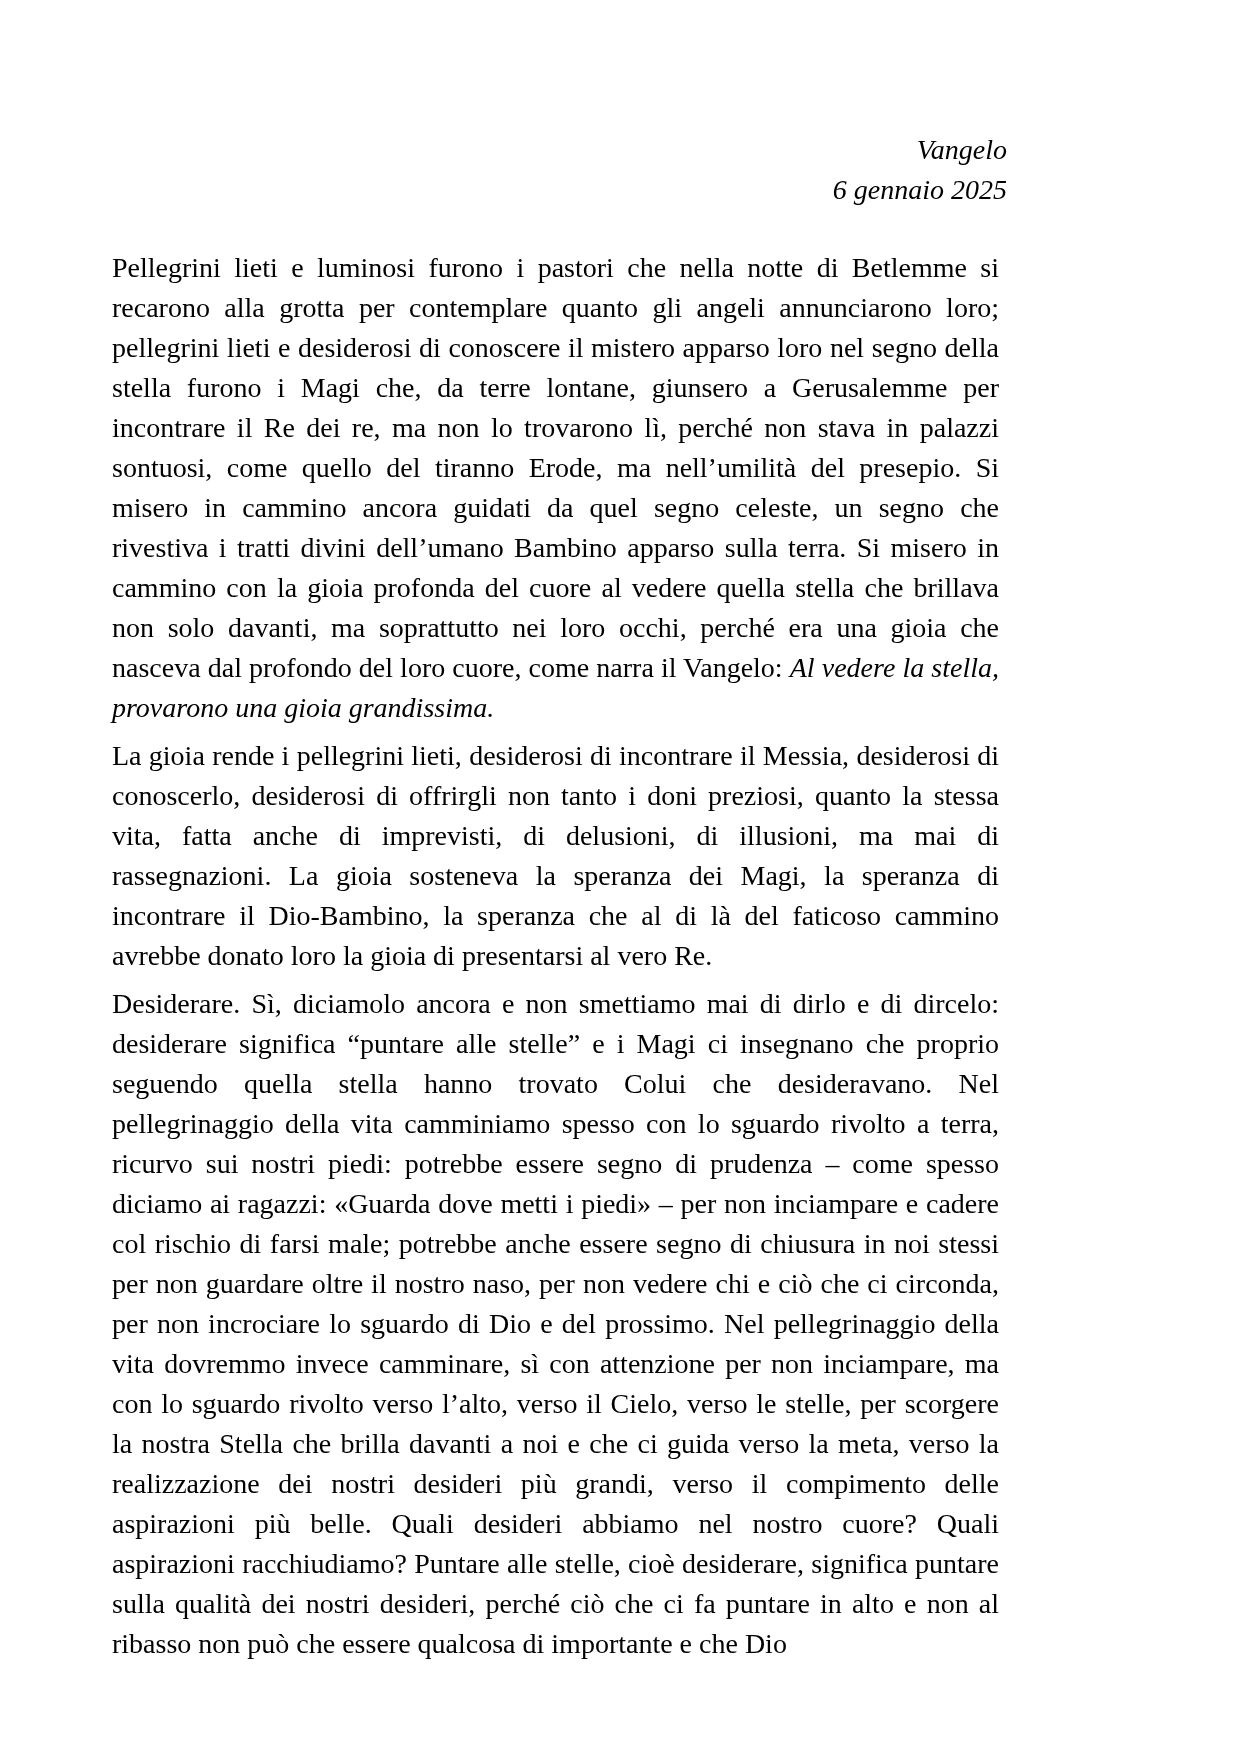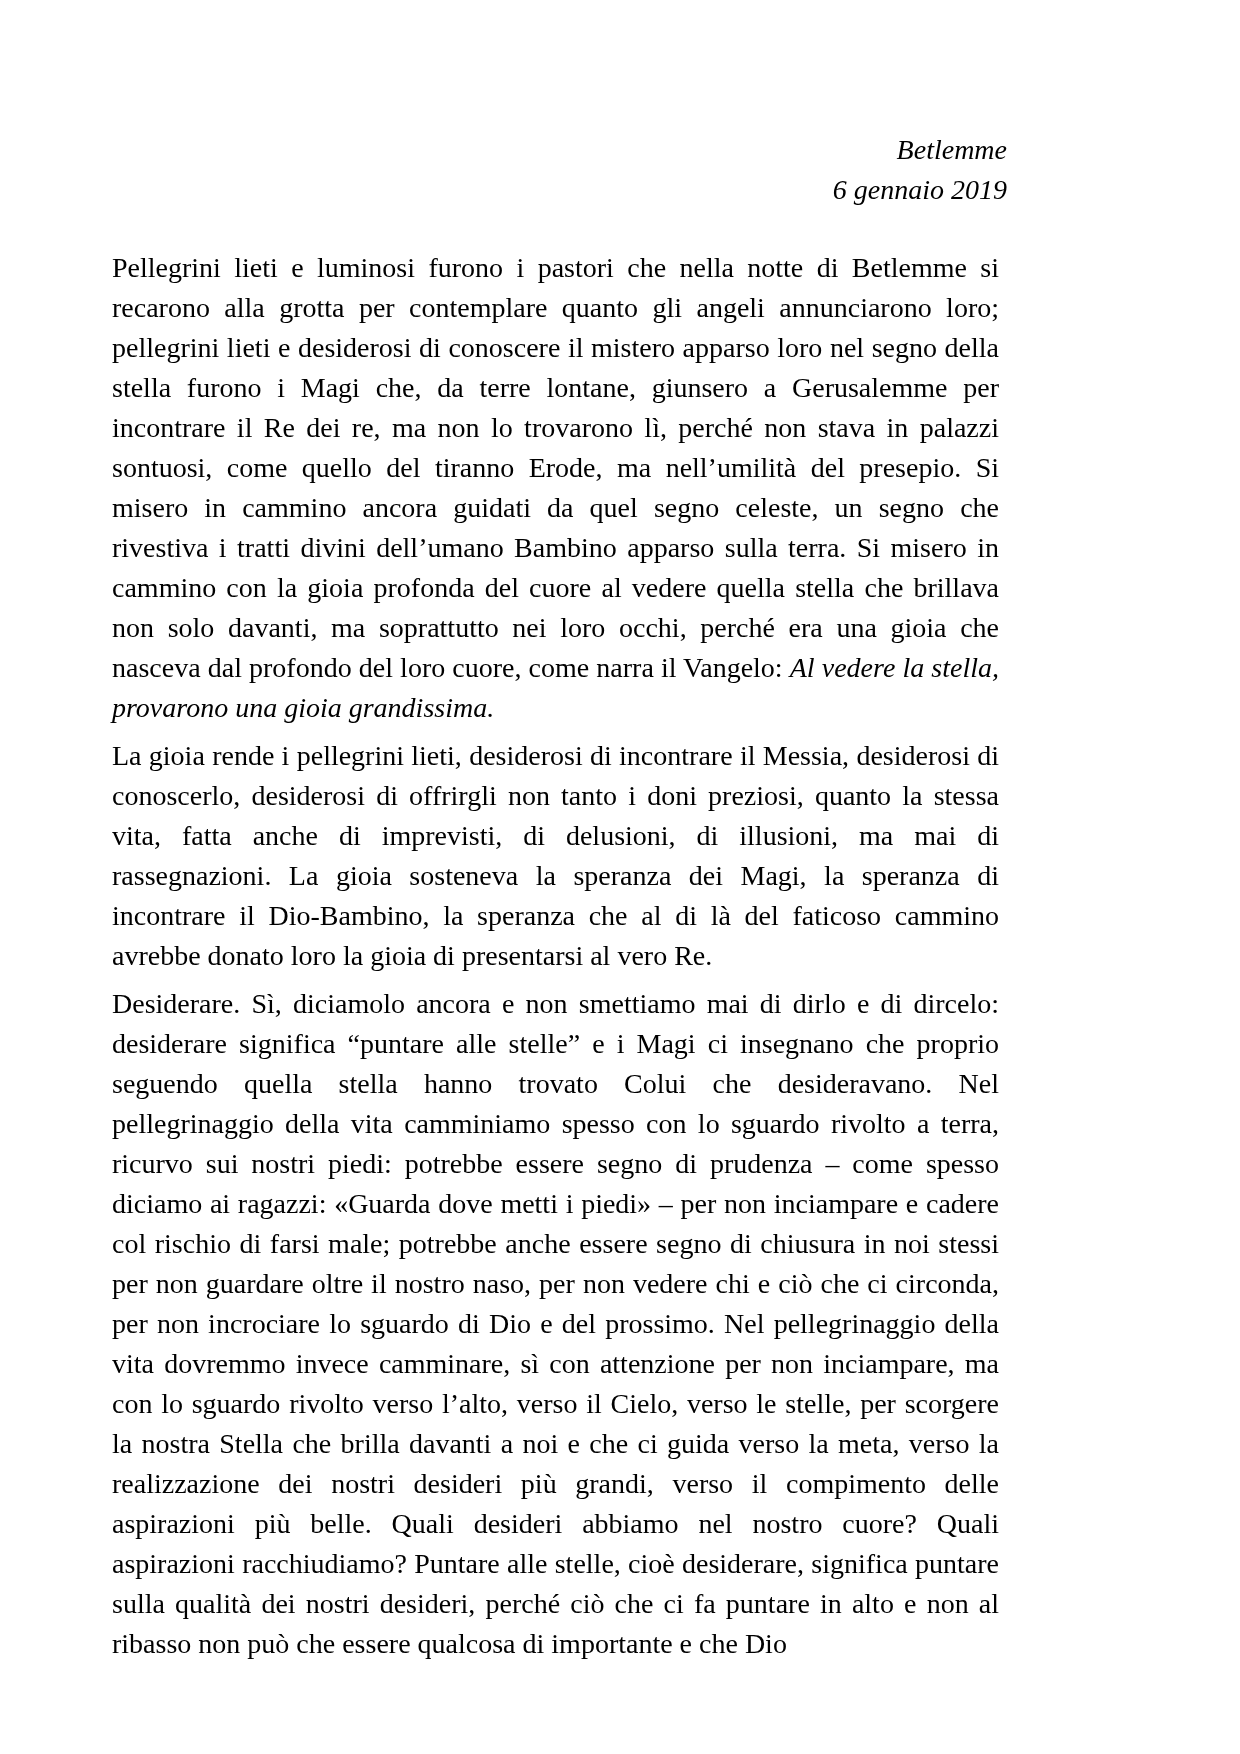--- a/index.html
+++ b/index.html
@@ -37,22 +37,22 @@
   .italic {
     font-style: italic;
   }
 </style>
 </head>
 <body>
 
 <div class="page">
 
   <div class="header">
-    <div>Betlemme</div>
-    <div>6 gennaio 2019</div>
+    <div>Vangelo</div>
+    <div>6 gennaio 2025</div>
   </div>
 
   <div class="body-text">
     <p class="para"><span>Pellegrini lieti e luminosi furono i pastori che nella notte di Betlemme si recarono alla grotta per contemplare quanto gli angeli annunciarono loro; pellegrini lieti e desiderosi di conoscere il mistero apparso loro nel segno della stella furono i Magi che, da terre lontane, giunsero a Gerusalemme per incontrare il Re dei re, ma non lo trovarono lì, perché non stava in palazzi sontuosi, come quello del tiranno Erode, ma nell’umilità del presepio. Si misero in cammino ancora guidati da quel segno celeste, un segno che rivestiva i tratti divini dell’umano Bambino apparso sulla terra. Si misero in cammino con la gioia profonda del cuore al vedere quella stella che brillava non solo davanti, ma soprattutto nei loro occhi, perché era una gioia che nasceva dal profondo del loro cuore, come narra il Vangelo: </span><span class="italic">Al vedere la stella, provarono una gioia grandissima.</span></p>
     <p class="para"><span>La gioia rende i pellegrini lieti, desiderosi di incontrare il Messia, desiderosi di conoscerlo, desiderosi di offrirgli non tanto i doni preziosi, quanto la stessa vita, fatta anche di imprevisti, di delusioni, di illusioni, ma mai di rassegnazioni. La gioia sosteneva la speranza dei Magi, la speranza di incontrare il Dio-Bambino, la speranza che al di là del faticoso cammino avrebbe donato loro la gioia di presentarsi al vero Re.</span></p>
     <p class="para"><span>Desiderare. Sì, diciamolo ancora e non smettiamo mai di dirlo e di dircelo: desiderare significa “puntare alle stelle” e i Magi ci insegnano che proprio seguendo quella stella hanno trovato Colui che desideravano. Nel pellegrinaggio della vita camminiamo spesso con lo sguardo rivolto a terra, ricurvo sui nostri piedi: potrebbe essere segno di prudenza – come spesso diciamo ai ragazzi: «Guarda dove metti i piedi» – per non inciampare e cadere col rischio di farsi male; potrebbe anche essere segno di chiusura in noi stessi per non guardare oltre il nostro naso, per non vedere chi e ciò che ci circonda, per non incrociare lo sguardo di Dio e del prossimo. Nel pellegrinaggio della vita dovremmo invece camminare, sì con attenzione per non inciampare, ma con lo sguardo rivolto verso l’alto, verso il Cielo, verso le stelle, per scorgere la nostra Stella che brilla davanti a noi e che ci guida verso la meta, verso la realizzazione dei nostri desideri più grandi, verso il compimento delle aspirazioni più belle. Quali desideri abbiamo nel nostro cuore? Quali aspirazioni racchiudiamo? Puntare alle stelle, cioè desiderare, significa puntare sulla qualità dei nostri desideri, perché ciò che ci fa puntare in alto e non al ribasso non può che essere qualcosa di importante e che Dio</span></p>
   </div>
 
 </div>
 

